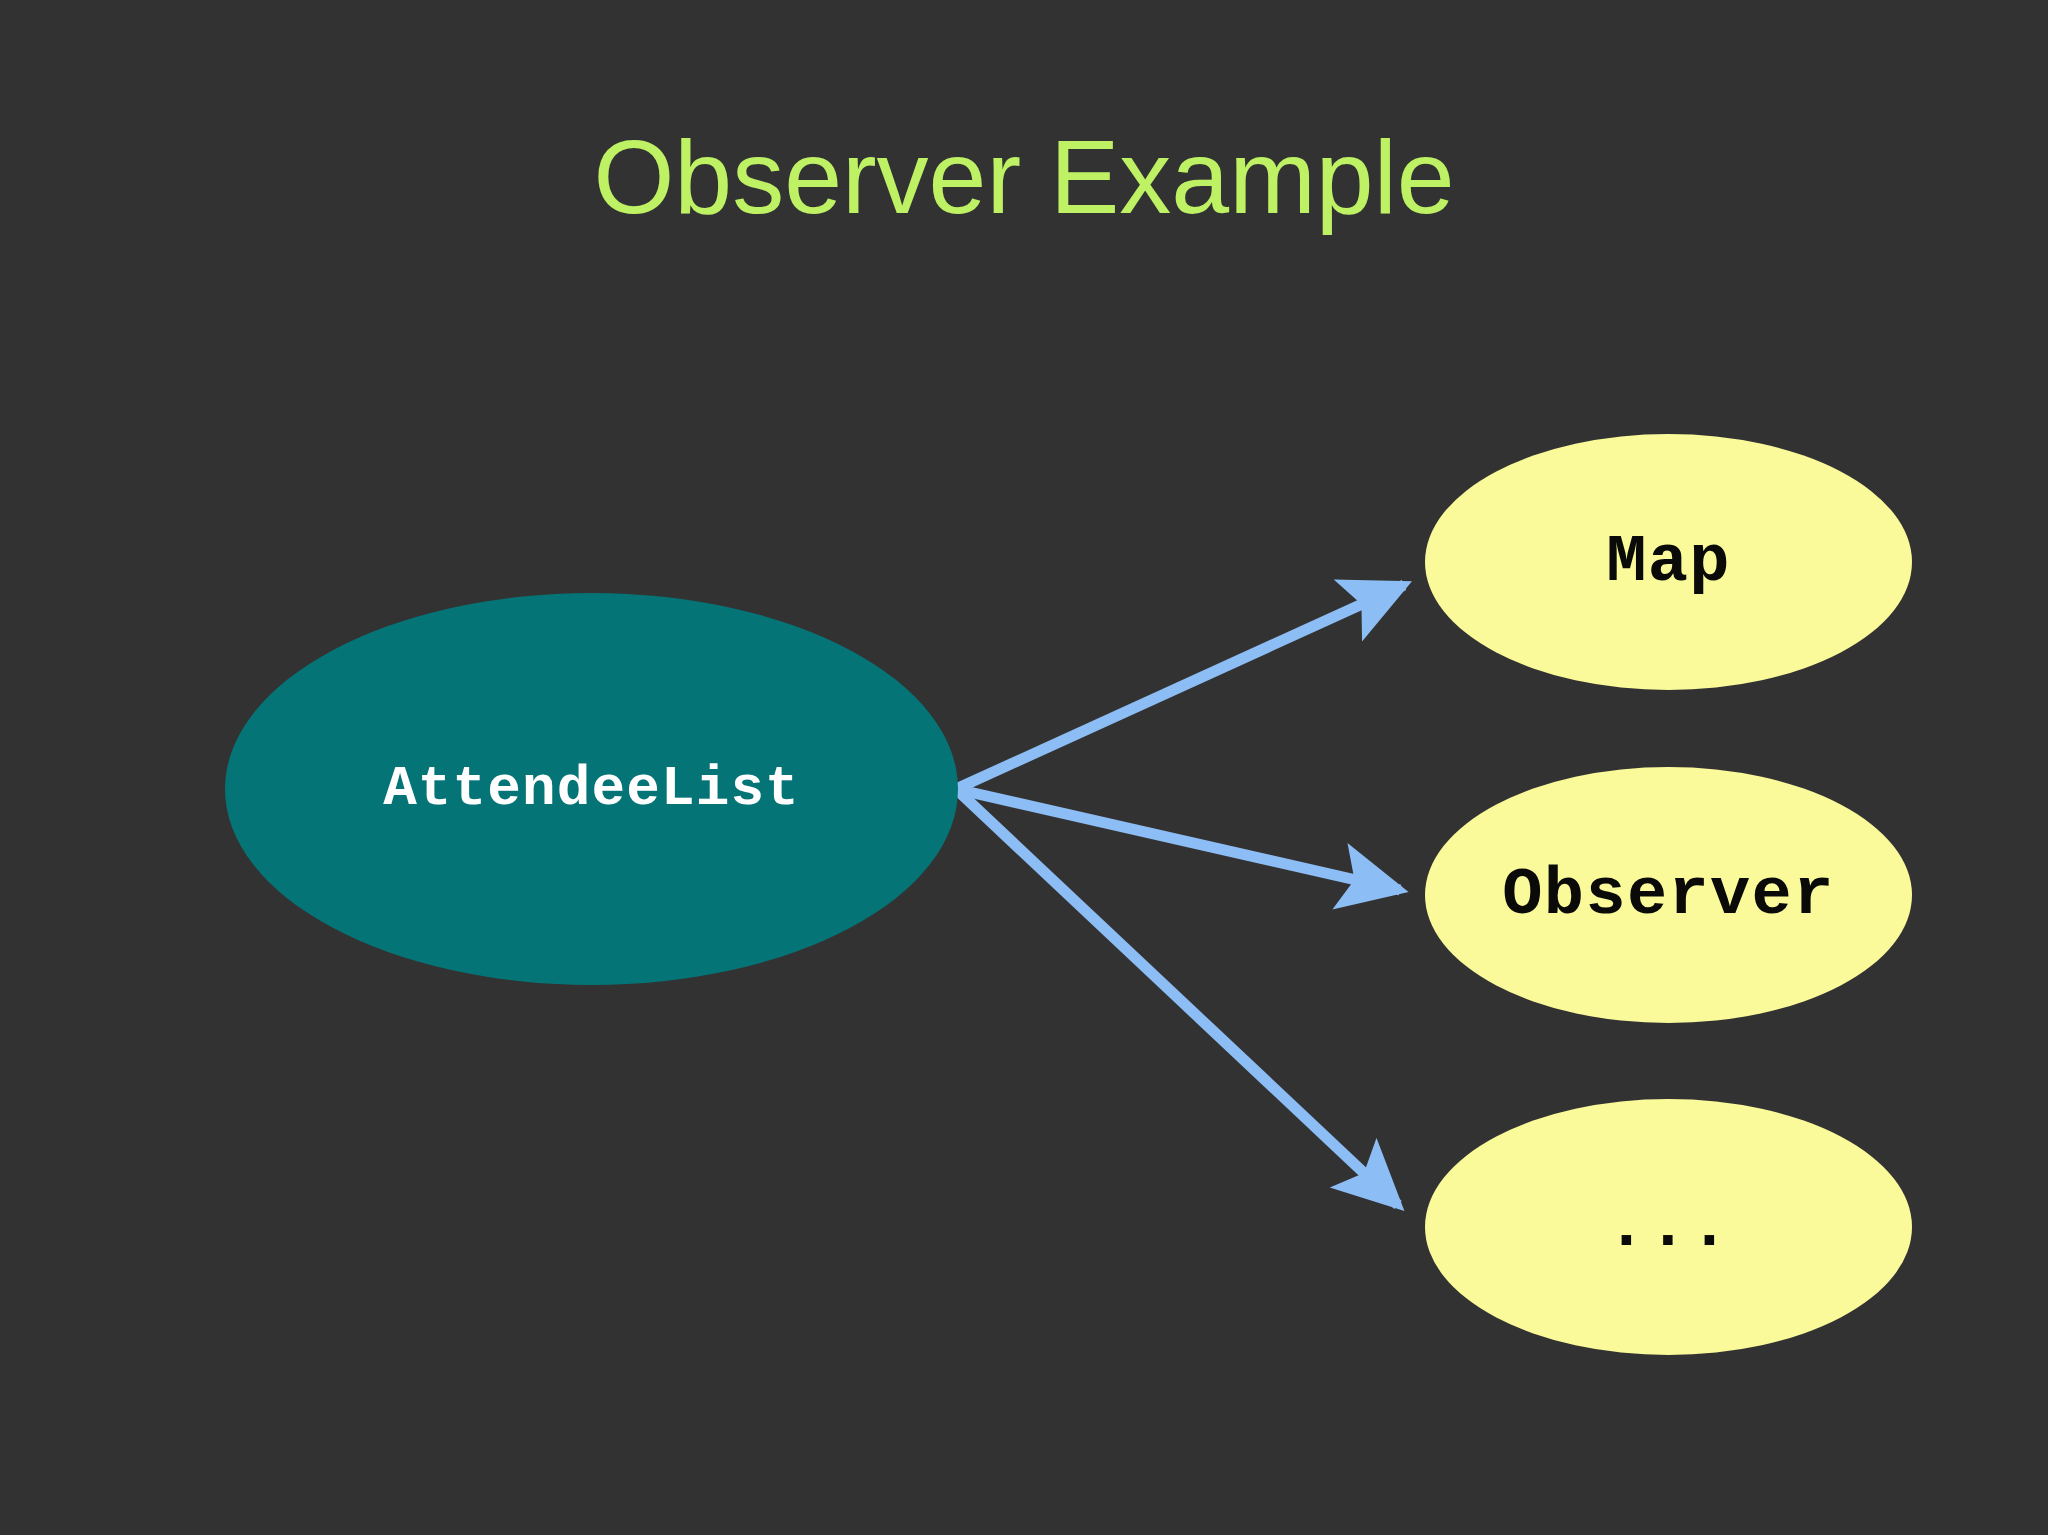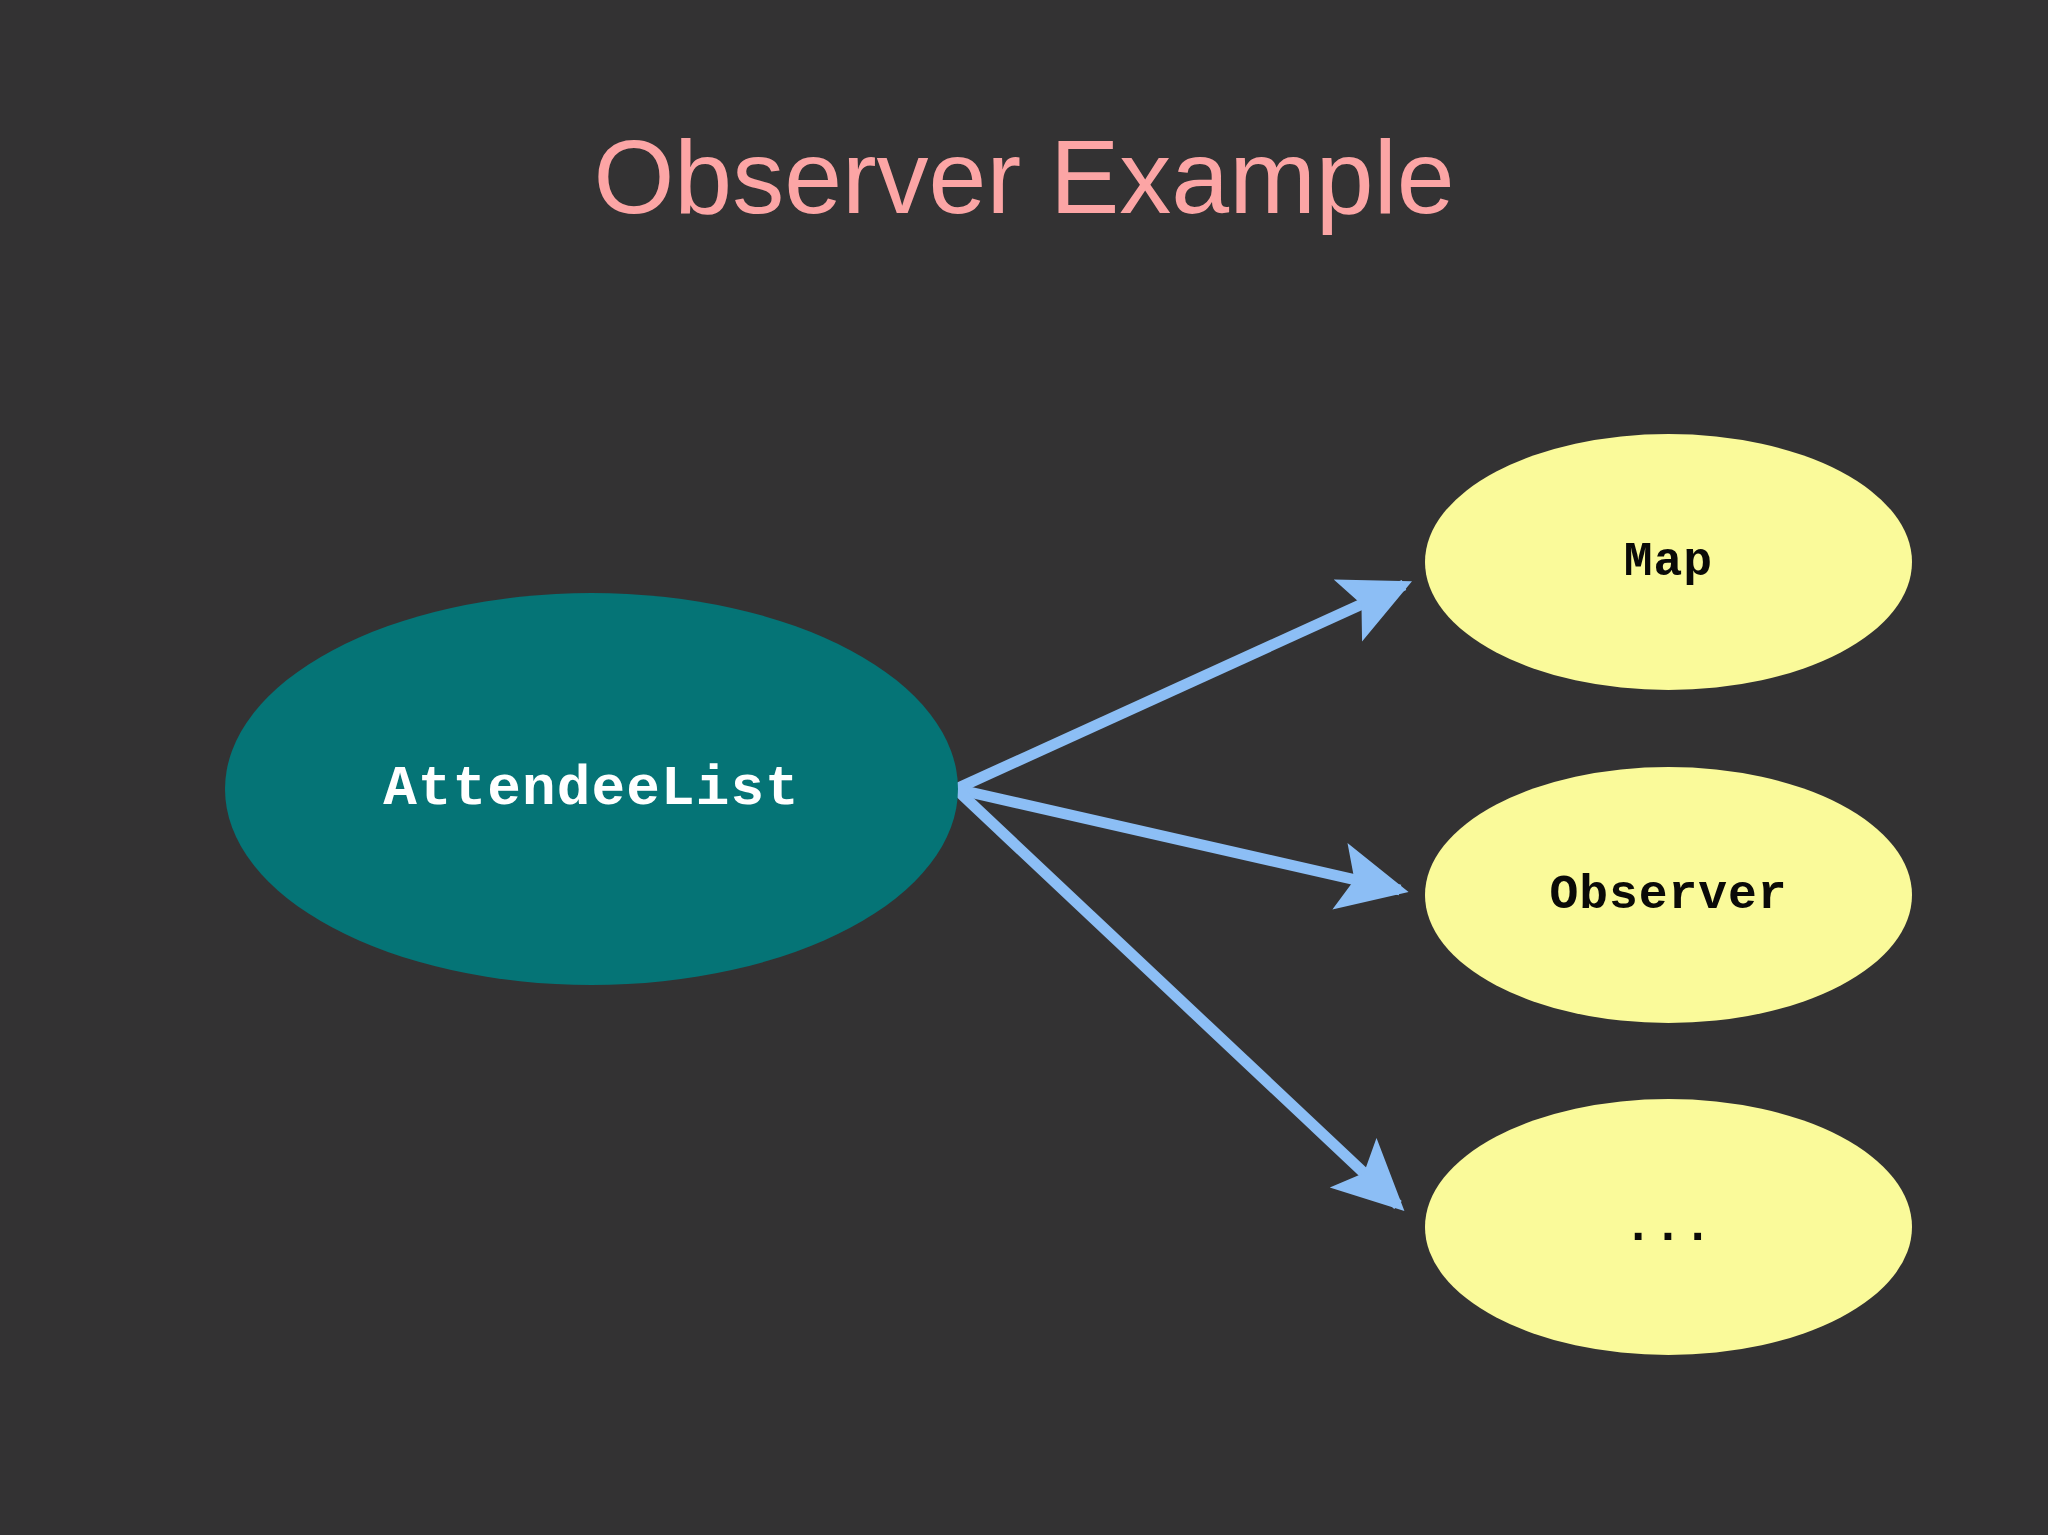--- a/index.html
+++ b/index.html
@@ -14,21 +14,21 @@
     background: #333233;
     overflow: hidden;
     font-family: "Liberation Sans", sans-serif;
   }
   #title {
     position: absolute;
     left: 0;
     top: 125px;
     width: 2048px;
     text-align: center;
-    color: #fca5a5;
+    color: #bef264;
     font-family: "Liberation Sans", sans-serif;
     font-size: 104px;
     font-weight: 400;
     letter-spacing: 0px;
     line-height: 1.0;
     white-space: nowrap;
   }
   .node {
     position: absolute;
     display: flex;
@@ -56,21 +56,21 @@
     font-size: 56px;
   }
   .node-observer {
     left: 1425px;
     width: 487px;
     height: 256px;
     background: #fafa9a;
   }
   .node-observer .node-label {
     color: #0a0a08;
-    font-size: 48px;
+    font-size: 67px;
   }
   #node-observer-0 { top: 434px; }
   #node-observer-1 { top: 767px; }
   #node-observer-2 { top: 1099px; }
   #arrow-layer {
     position: absolute;
     left: 0;
     top: 0;
     width: 2048px;
     height: 1535px;

